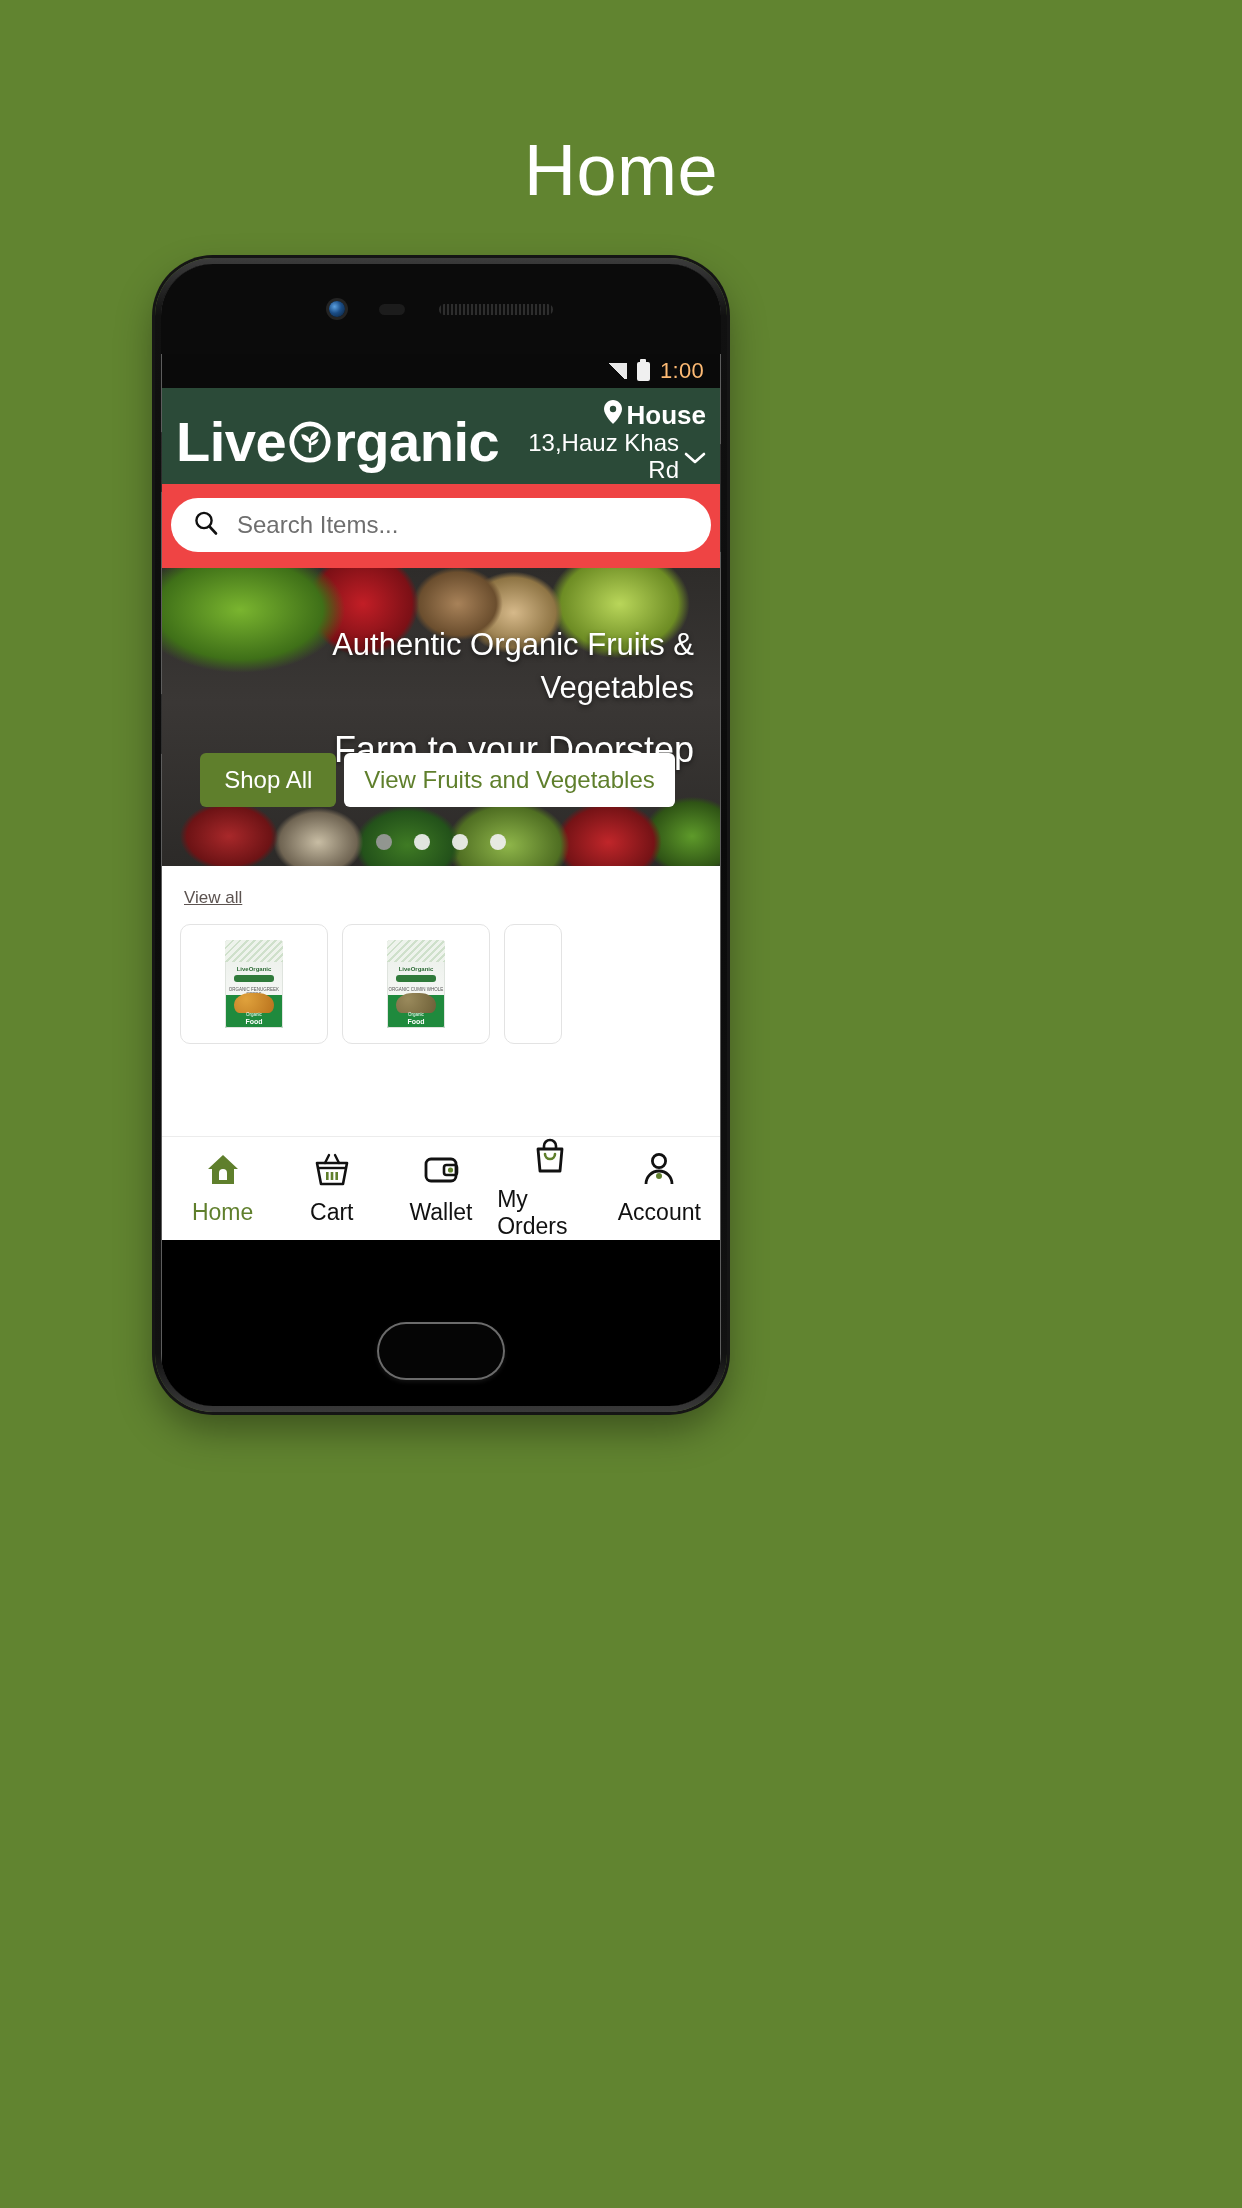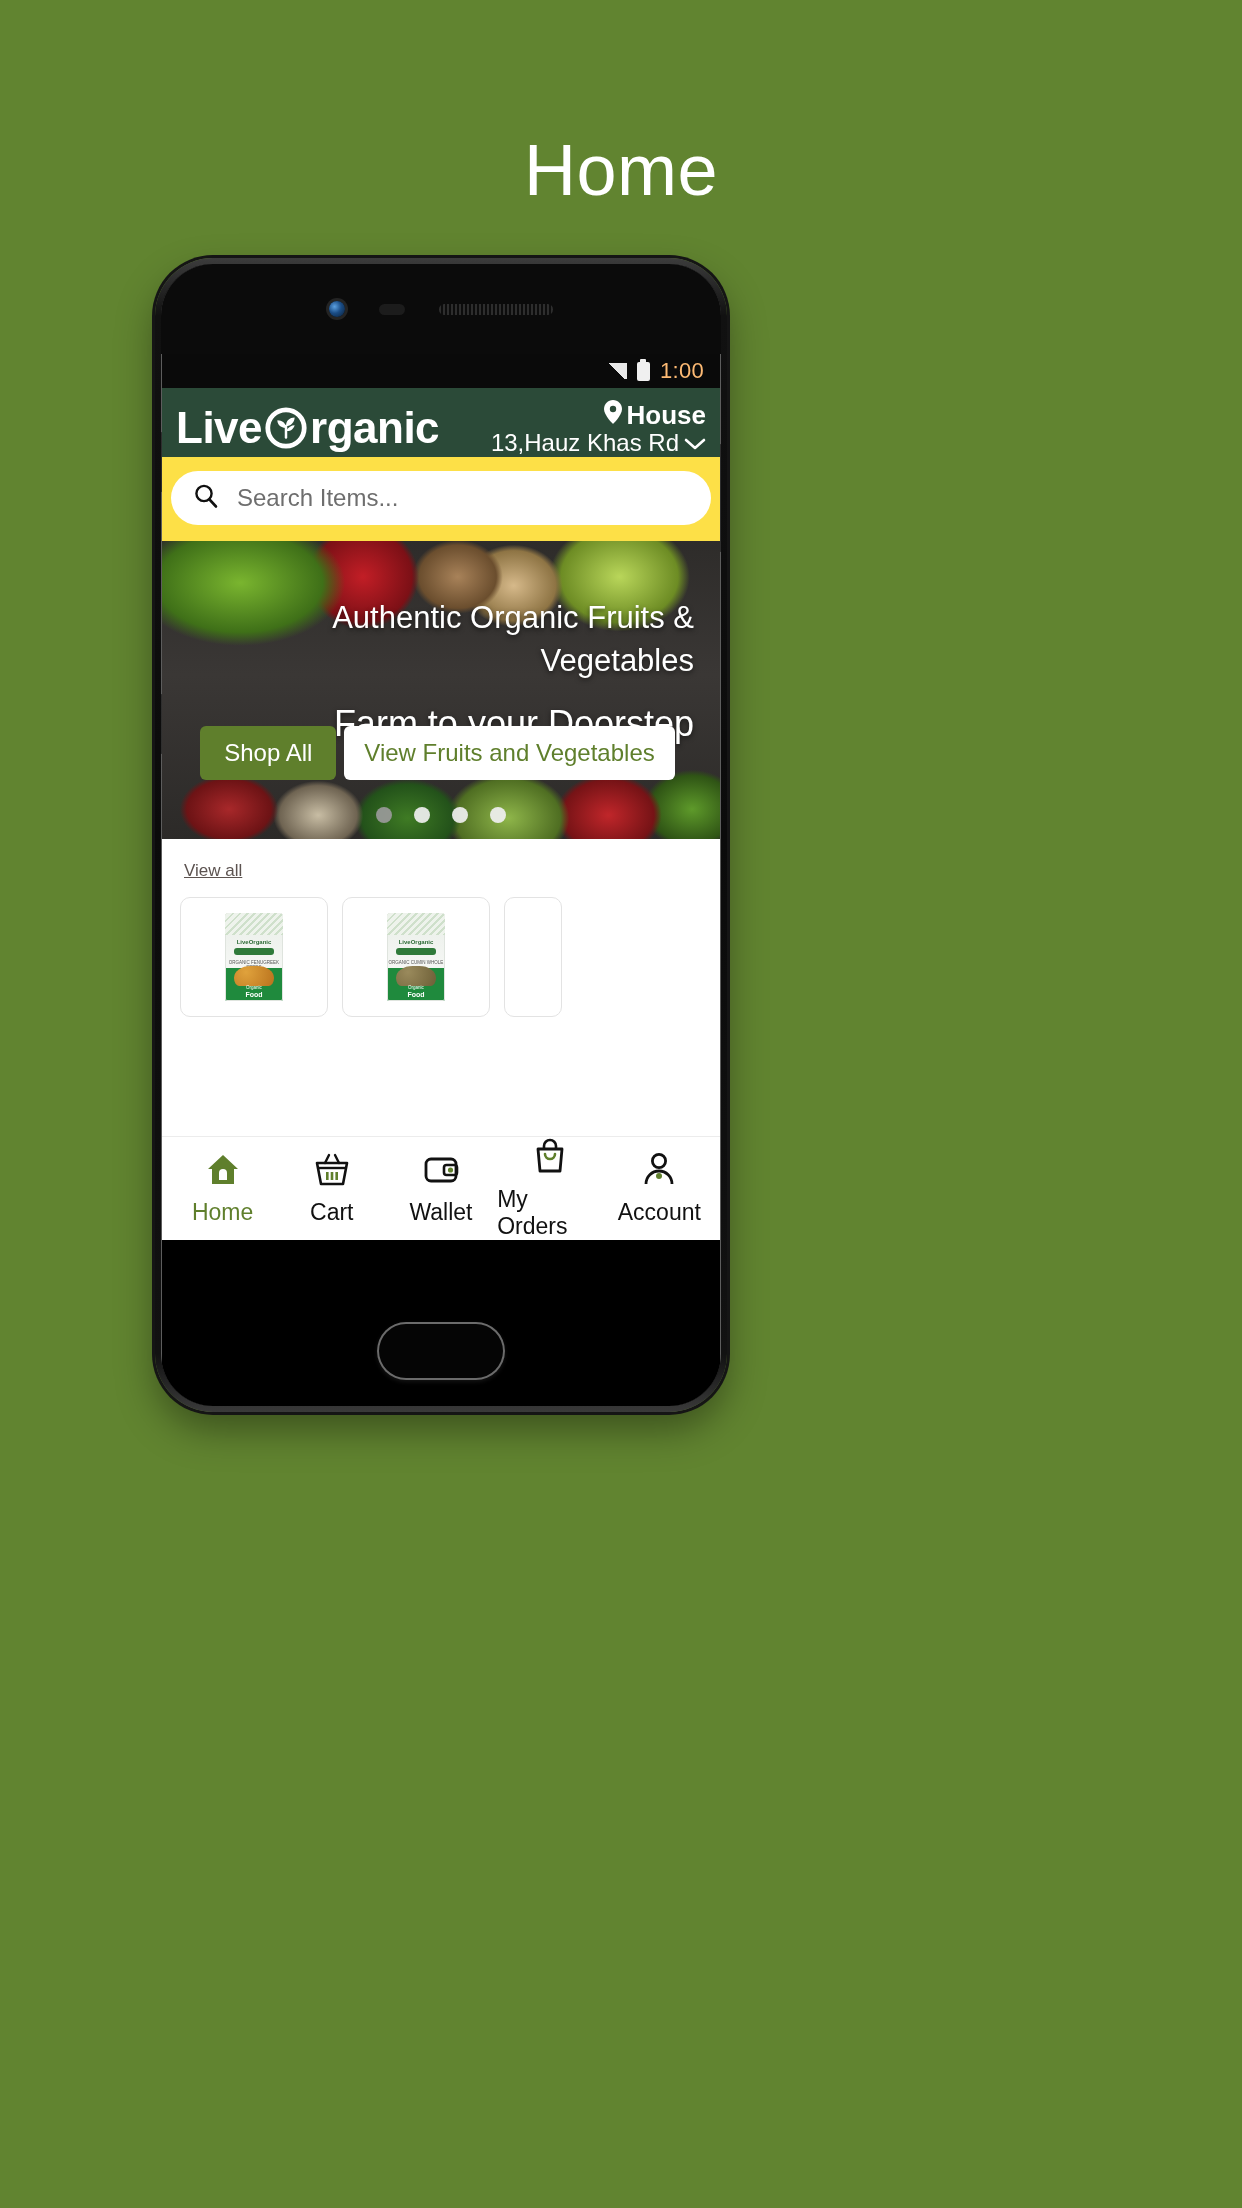--- a/index.html
+++ b/index.html
@@ -95,34 +95,34 @@
   }
   .sb-time { font-size: 22px; letter-spacing: 0.3px; }
 
   
   .app-header {
     background: #2b4a38;
     padding: 12px 14px 0 14px;
   }
   .hdr-row { display: flex; align-items: center; justify-content: space-between; }
   .logo { display: flex; align-items: center; color: #fff;
-          font-size: 44px; font-weight: 700; letter-spacing: -0.5px; line-height: 1; }
+          font-size: 56px; font-weight: 700; letter-spacing: -0.5px; line-height: 1; }
   .logo-o {
     display: inline-flex; align-items: center; justify-content: center;
     width: 46px; height: 46px; margin: 0 1px;
   }
   .loc { text-align: right; color:#fff; line-height: 1.12; }
   .loc-top { display:flex; align-items:center; justify-content:flex-end; gap:5px;
              font-size: 26px; font-weight: 700; }
   .loc-bot { display:flex; align-items:center; justify-content:flex-end; gap:5px;
              font-size: 24px; font-weight: 400; }
   .pin { display:inline-block; }
   .chev { display:inline-block; }
 
-  .searchwrap { padding: 14px 9px 16px 9px; background:#fde047; }
+  .searchwrap { padding: 14px 9px 16px 9px; background:#ef4444; }
   .searchbar {
     display: flex; align-items: center; gap: 18px;
     background: #fff; border-radius: 34px; height: 54px; padding: 0 22px;
   }
   .search-ph { color:#6e6e6e; font-size: 24px; }
 
   
   .hero {
     position: relative; height: 298px; overflow:hidden;
     background:

